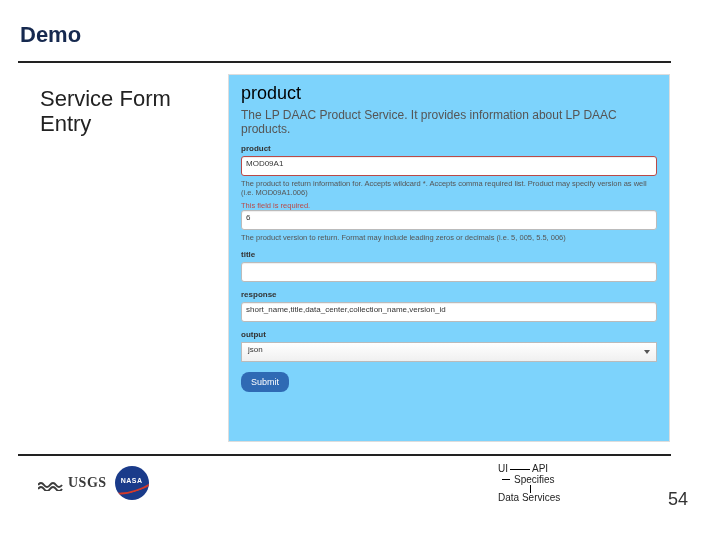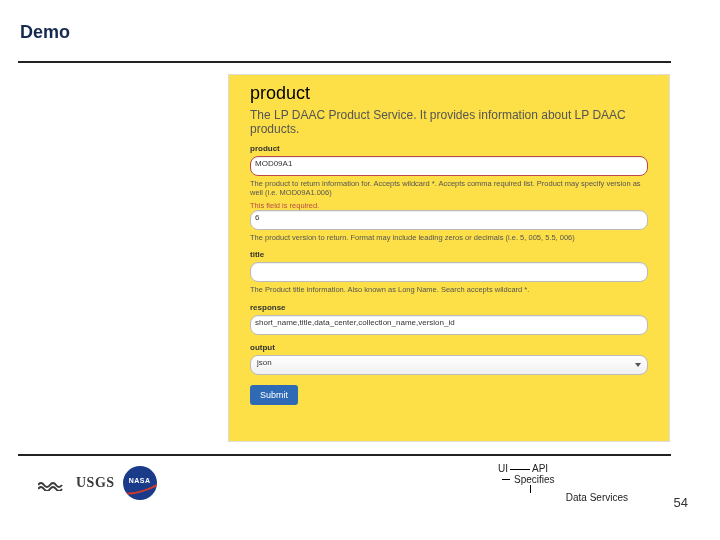--- a/index.html
+++ b/index.html
@@ -15,21 +15,21 @@
     position: absolute;
     left: 0; top: 0;
     width: 720px;
     height: 540px;
     background: #fff;
     padding: 0;
   }
   .title {
     position: absolute;
     left: 20px; top: 22px;
-    font-size: 18px;
+    font-size: 22px;
     font-weight: 700;
     color: #16294f;
   }
   .hr1 {
     position: absolute;
     left: 18px; top: 61px;
     width: 653px;
     height: 0;
     border-top: 2px solid #222;
   }
@@ -39,56 +39,56 @@
     width: 150px;
     color: #222;
     font-size: 22px;
     line-height: 1.15;
   }
   .formshot {
     position: absolute;
     left: 228px; top: 74px;
     width: 442px;
     height: 368px;
-    background: #fde047;
+    background: #7dd3fc;
     border: 1px solid #ddd;
-    padding: 8px 21px;
+    padding: 8px 12px;
     font-size: 8px;
     color: #333;
   }
   .formshot h2 {
     margin: 0 0 4px 0;
     font-size: 18px;
     font-weight: 400;
     color: #000;
   }
   .subdesc { font-size: 12px; color: #555; margin-bottom: 6px; }
   .fldlabel { font-weight: 700; font-size: 8px; margin: 8px 0 3px 0; }
   .inp {
     display: block;
     width: 100%;
     height: 20px;
     padding: 2px 16px 2px 4px;
     font-size: 8px;
     color: #333;
     border: 1px solid #bbb;
-    border-radius: 8px;
+    border-radius: 3px;
     background: #fff;
     box-shadow: inset 0 1px 1px rgba(0,0,0,.07);
     position: relative;
   }
   .inp.redborder { border-color: #b94a48; }
   .select {
     display: block;
     width: 100%;
     height: 20px;
     padding: 2px 16px 2px 6px;
     font-size: 8px;
     border: 1px solid #bbb;
-    border-radius: 8px;
+    border-radius: 0;
     background: linear-gradient(#fff,#f0f0f0);
     position: relative;
   }
   .select::after {
     content: "";
     position: absolute;
     right: 6px; top: 50%;
     width: 0; height: 0;
     border-left: 3px solid transparent;
     border-right: 3px solid transparent;
@@ -97,41 +97,41 @@
   }
   .help { font-size: 7.5px; color: #555; margin-top: 3px; line-height: 1.25; }
   .reqmsg { font-size: 7.5px; color: #b94a48; margin-top: 3px; }
   .submit {
     display: inline-block;
     margin-top: 10px;
     padding: 5px 10px;
     background: #2f6ab4;
     color: #fff;
     font-size: 9px;
-    border-radius: 3px;
+    border-radius: 8px;
     border: none;
   }
   .hr2 {
     position: absolute;
     left: 18px; top: 454px;
     width: 653px;
     height: 0;
     border-top: 2px solid #222;
   }
   .logos {
     position: absolute;
     left: 38px; top: 466px;
     display: flex;
     align-items: center;
     gap: 8px;
   }
   .usgs {
     display: flex;
     align-items: center;
-    gap: 12px;
+    gap: 4px;
     color: #3b3b3b;
   }
   .usgs .waves {
     width: 26px; height: 16px;
   }
   .usgs .txt {
     font-family: "Times New Roman", serif;
     font-weight: 700;
     font-size: 14px;
     letter-spacing: .5px;
@@ -162,59 +162,59 @@
     font-size: 7px;
     letter-spacing: .5px;
   }
   .diagram {
     position: absolute;
     left: 498px; top: 464px;
     width: 130px;
     color: #222;
     font-size: 10px;
     line-height: 1.05;
-    text-align: right;
+    text-align: left;
   }
   .diagram .row1 { display: flex; align-items: center; gap: 2px; }
   .diagram .line { flex:0 0 20px; border-top:1px solid #000; height:0; }
   .diagram .vbar { width:0; height:8px; border-left:1px solid #000; margin:0 auto; }
   .diagram .mid { display:flex; align-items:center; }
   .diagram .hmid { flex:0 0 8px; border-top:1px solid #000; height:0; margin:0 4px; }
   .slidenum {
     position: absolute;
     right: 32px;
     bottom: 30px;
     color: #333;
-    font-size: 13px;
+    font-size: 18px;
   }
 </style>
 </head>
 <body>
 
 <div class="slide">
 
   <div class="title">Demo</div>
   <div class="hr1"></div>
 
+  <div class="caption">Service Form Entry</div>
 
   <div class="formshot">
     <h2>product</h2>
     <div class="subdesc">The LP DAAC Product Service. It provides information about LP DAAC products.</div>
 
     <div class="fldlabel">product</div>
     <div class="inp redborder">MOD09A1</div>
     <div class="help">The product to return information for. Accepts wildcard *. Accepts comma required list. Product may specify version as well (i.e. MOD09A1.006)</div>
     <div class="reqmsg">This field is required.</div>
 
     <div class="inp">6</div>
     <div class="help">The product version to return. Format may include leading zeros or decimals (i.e. 5, 005, 5.5, 006)</div>
 
     <div class="fldlabel">title</div>
     <div class="inp"></div>
-    <div class="help">The Product title information. Also known as Long Name. Search accepts wildcard *.</div>
 
     <div class="fldlabel">response</div>
     <div class="inp">short_name,title,data_center,collection_name,version_id</div>
 
     <div class="fldlabel">output</div>
     <div class="select"><span>json</span></div>
 
     <button class="submit">Submit</button>
   </div>
 

